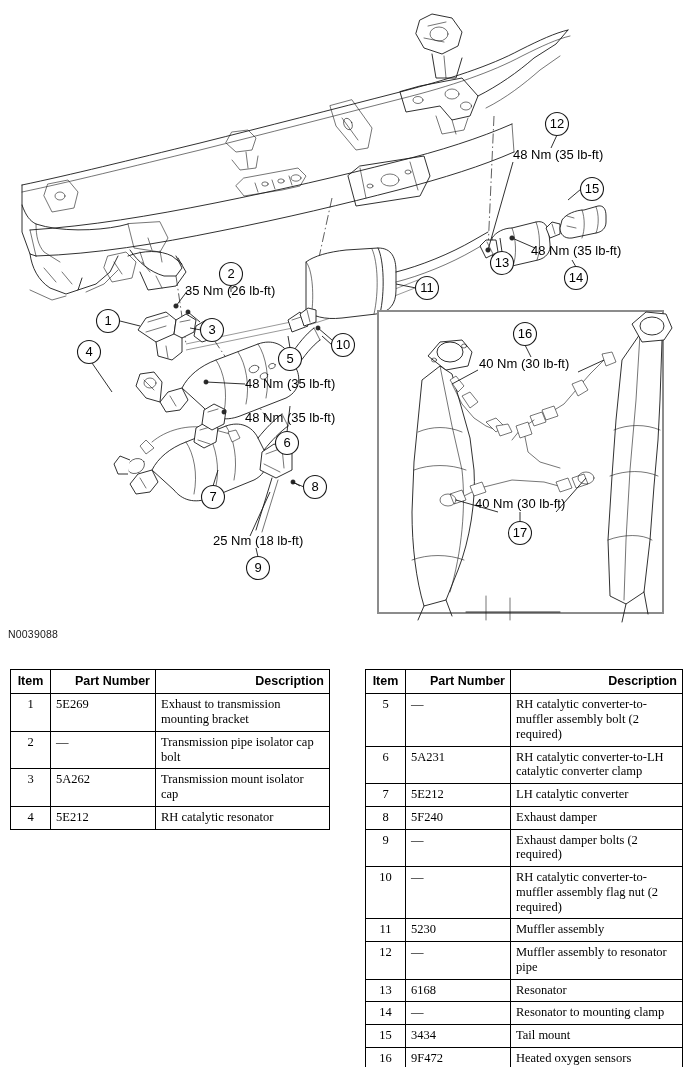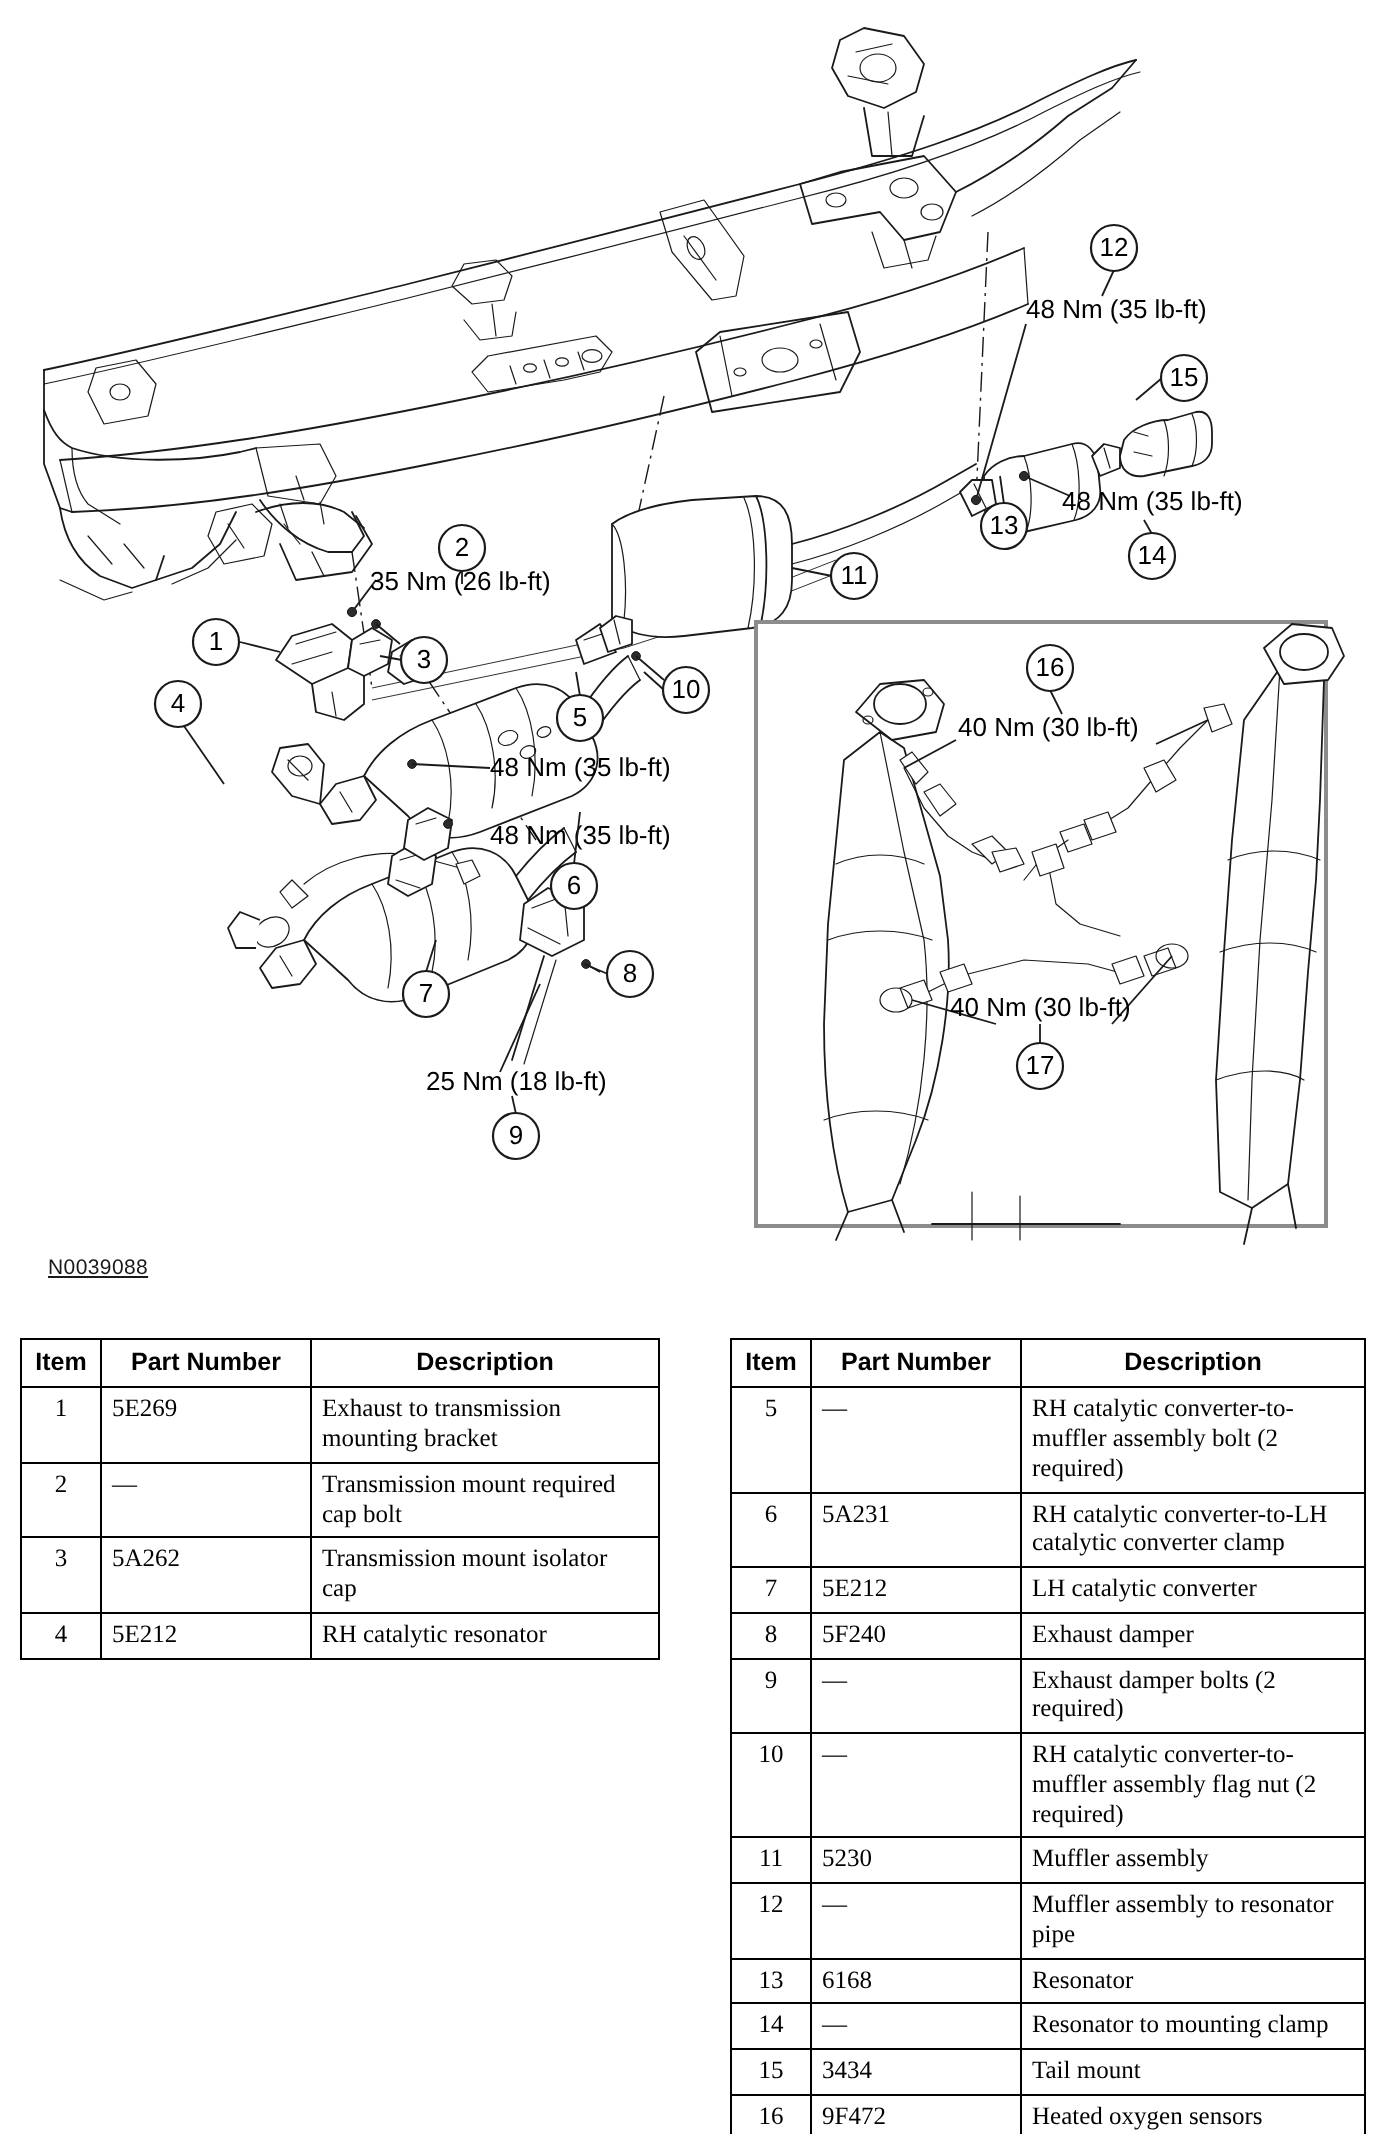--- a/index.html
+++ b/index.html
@@ -19,26 +19,25 @@
   
   #illustration {
     position: absolute;
     left: 0; top: 0;
     width: 693px; height: 660px;
   }
   #illustration svg { display: block; }
 
   .figure-id {
     position: absolute;
-    left: 24px;
+    left: 8px;
     top: 628px;
     font-size: 10.5px;
     letter-spacing: 0.2px;
     color: #1a1a1a;
-    text-decoration: underline;
   }
 
   
   .parts-table {
     position: absolute;
     border-collapse: collapse;
     table-layout: fixed;
     background: #fff;
   }
   #table-left  { left: 10px;  top: 669px; width: 320px; }
@@ -47,21 +46,21 @@
   .parts-table th,
   .parts-table td {
     border: 1px solid #000;
     vertical-align: top;
     padding: 3px 5px 4px 5px;
   }
   .parts-table th {
     font-family: "Liberation Sans", sans-serif;
     font-weight: bold;
     font-size: 12.5px;
-    text-align: center;
+    text-align: right;
     line-height: 1.15;
     padding-top: 4px;
     padding-bottom: 5px;
   }
   .parts-table td {
     font-family: "Liberation Serif", serif;
     font-size: 12.5px;
     line-height: 1.18;
   }
   .col-item  { width: 40px; }
@@ -504,21 +503,21 @@
   </thead>
   <tbody id="tbody-left">
       <tr>
         <td class="c-item">1</td>
         <td>5E269</td>
         <td>Exhaust to transmission mounting bracket</td>
       </tr>
       <tr>
         <td class="c-item">2</td>
         <td>—</td>
-        <td>Transmission mount required cap bolt</td>
+        <td>Transmission pipe isolator cap bolt</td>
       </tr>
       <tr>
         <td class="c-item">3</td>
         <td>5A262</td>
         <td>Transmission mount isolator cap</td>
       </tr>
       <tr>
         <td class="c-item">4</td>
         <td>5E212</td>
         <td>RH catalytic resonator</td>

